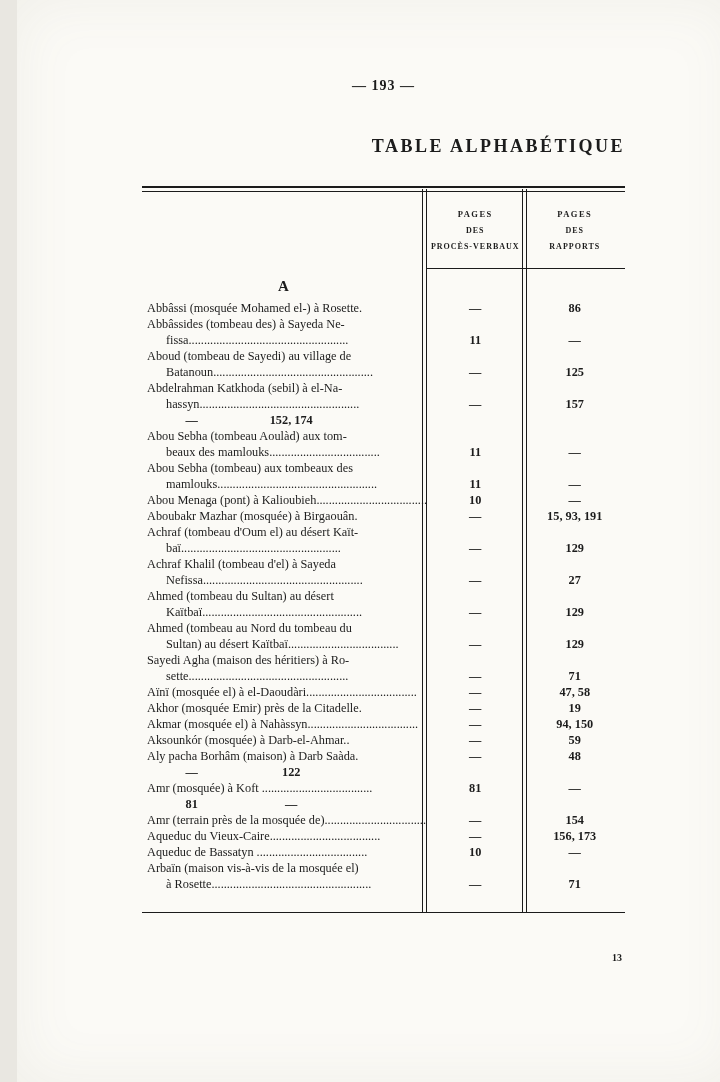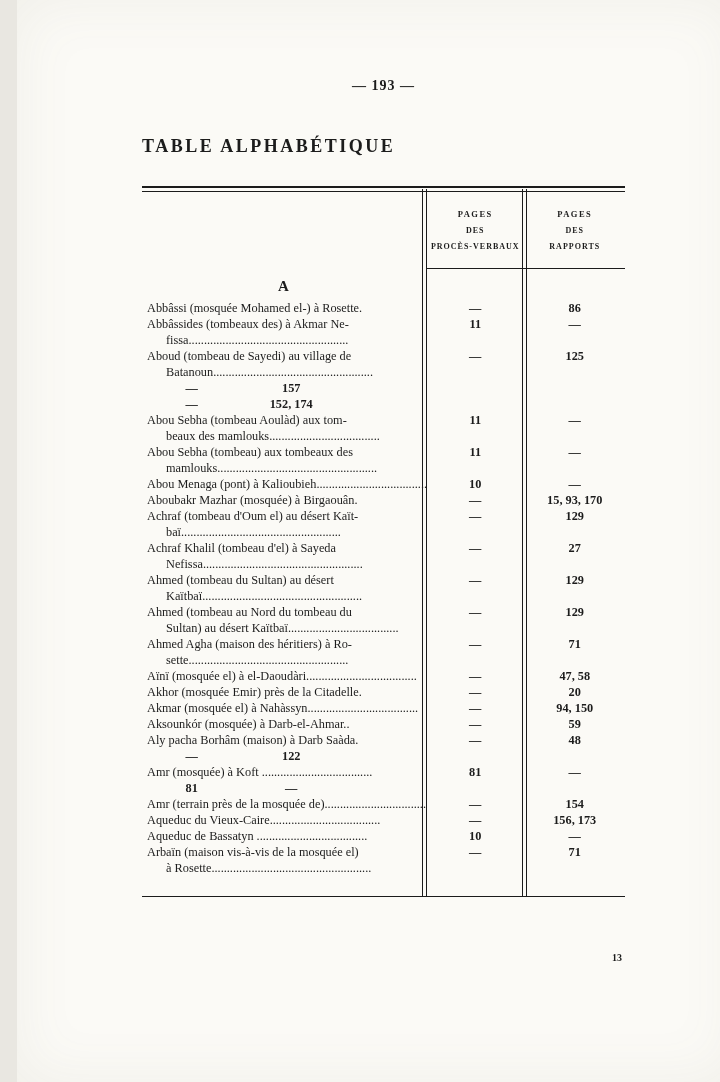--- a/index.html
+++ b/index.html
@@ -26,21 +26,21 @@
     text-align: center;
     font-weight: bold;
     font-size: 14px;
     letter-spacing: 1px;
   }
   .title {
     position: absolute;
     top: 136px;
     left: 125px;
     width: 483px;
-    text-align: left;
+    text-align: right;
     font-weight: bold;
     font-size: 18px;
     letter-spacing: 2.5px;
     margin: 0;
   }
   .table-wrap {
     position: absolute;
     top: 186px;
     left: 125px;
     width: 483px;
@@ -87,20 +87,21 @@
   .section-letter {
     width: 283px;
     text-align: center;
     font-weight: bold;
     font-size: 15px;
     padding: 9px 0 5px 0;
   }
   .rows { padding-bottom: 20px; }
   .row {
     display: flex;
+    align-items: flex-end;
   }
   .name {
     width: 283.5px;
     box-sizing: border-box;
     padding-left: 24px;
     padding-right: 1px;
     text-indent: -19px;
     white-space: pre;
     overflow: hidden;
     font-size: 12.3px;
@@ -165,34 +166,36 @@
 
     <div class="rows">
 
         <div class="row">
           <div class="name">Abbâssi (mosquée Mohamed el-) à Rosette.</div>
           <div class="num">—</div>
           <div class="num">86</div>
         </div>
 
         <div class="row">
-          <div class="name">Abbâssides (tombeaux des) à Akmar Ne-
+          <div class="name">Abbâssides (tombeau des) à Sayeda Ne-
 fissa....................................................</div>
           <div class="num">11</div>
           <div class="num">—</div>
         </div>
 
         <div class="row">
           <div class="name">Aboud (tombeau de Sayedi) au village de
 Batanoun....................................................</div>
           <div class="num">—</div>
           <div class="num">125</div>
         </div>
 
         <div class="row">
+          <div class="name">Abdelrahman Katkhoda (sebil) à el-Na-
+hassyn....................................................</div>
           <div class="num">—</div>
           <div class="num">157</div>
         </div>
 
         <div class="row">
           <div class="num">—</div>
           <div class="num">152, 174</div>
         </div>
 
         <div class="row">
@@ -211,21 +214,21 @@
 
         <div class="row">
           <div class="name">Abou Menaga (pont) à Kalioubieh....................................</div>
           <div class="num">10</div>
           <div class="num">—</div>
         </div>
 
         <div class="row">
           <div class="name">Aboubakr Mazhar (mosquée) à Birgaouân.</div>
           <div class="num">—</div>
-          <div class="num">15, 93, 170</div>
+          <div class="num">15, 93, 191</div>
         </div>
 
         <div class="row">
           <div class="name">Achraf (tombeau d'Oum el) au désert Kaït-
 baï....................................................</div>
           <div class="num">—</div>
           <div class="num">129</div>
         </div>
 
         <div class="row">
@@ -243,36 +246,36 @@
         </div>
 
         <div class="row">
           <div class="name">Ahmed (tombeau au Nord du tombeau du
 Sultan) au désert Kaïtbaï....................................</div>
           <div class="num">—</div>
           <div class="num">129</div>
         </div>
 
         <div class="row">
-          <div class="name">Ahmed Agha (maison des héritiers) à Ro-
+          <div class="name">Sayedi Agha (maison des héritiers) à Ro-
 sette....................................................</div>
           <div class="num">—</div>
           <div class="num">71</div>
         </div>
 
         <div class="row">
           <div class="name">Aïnï (mosquée el) à el-Daoudàri....................................</div>
           <div class="num">—</div>
           <div class="num">47, 58</div>
         </div>
 
         <div class="row">
           <div class="name">Akhor (mosquée Emir) près de la Citadelle.</div>
           <div class="num">—</div>
-          <div class="num">20</div>
+          <div class="num">19</div>
         </div>
 
         <div class="row">
           <div class="name">Akmar (mosquée el) à Nahàssyn....................................</div>
           <div class="num">—</div>
           <div class="num">94, 150</div>
         </div>
 
         <div class="row">
           <div class="name">Aksounkór (mosquée) à Darb-el-Ahmar..</div>

